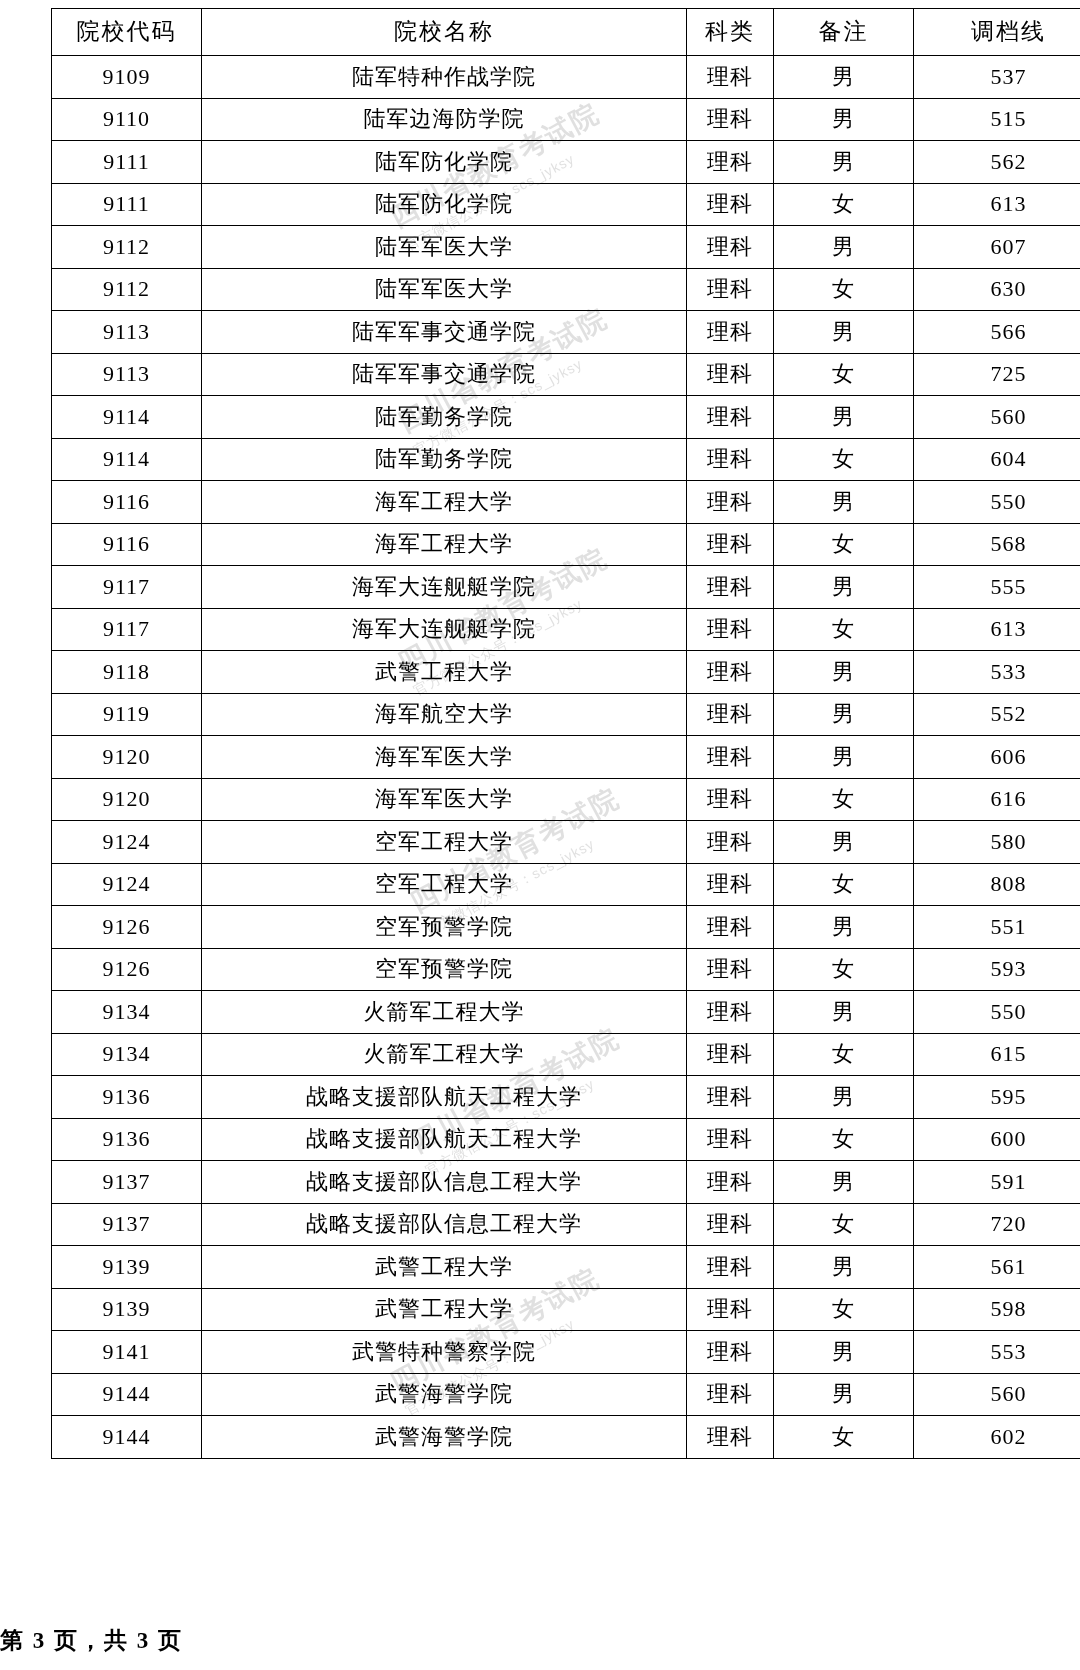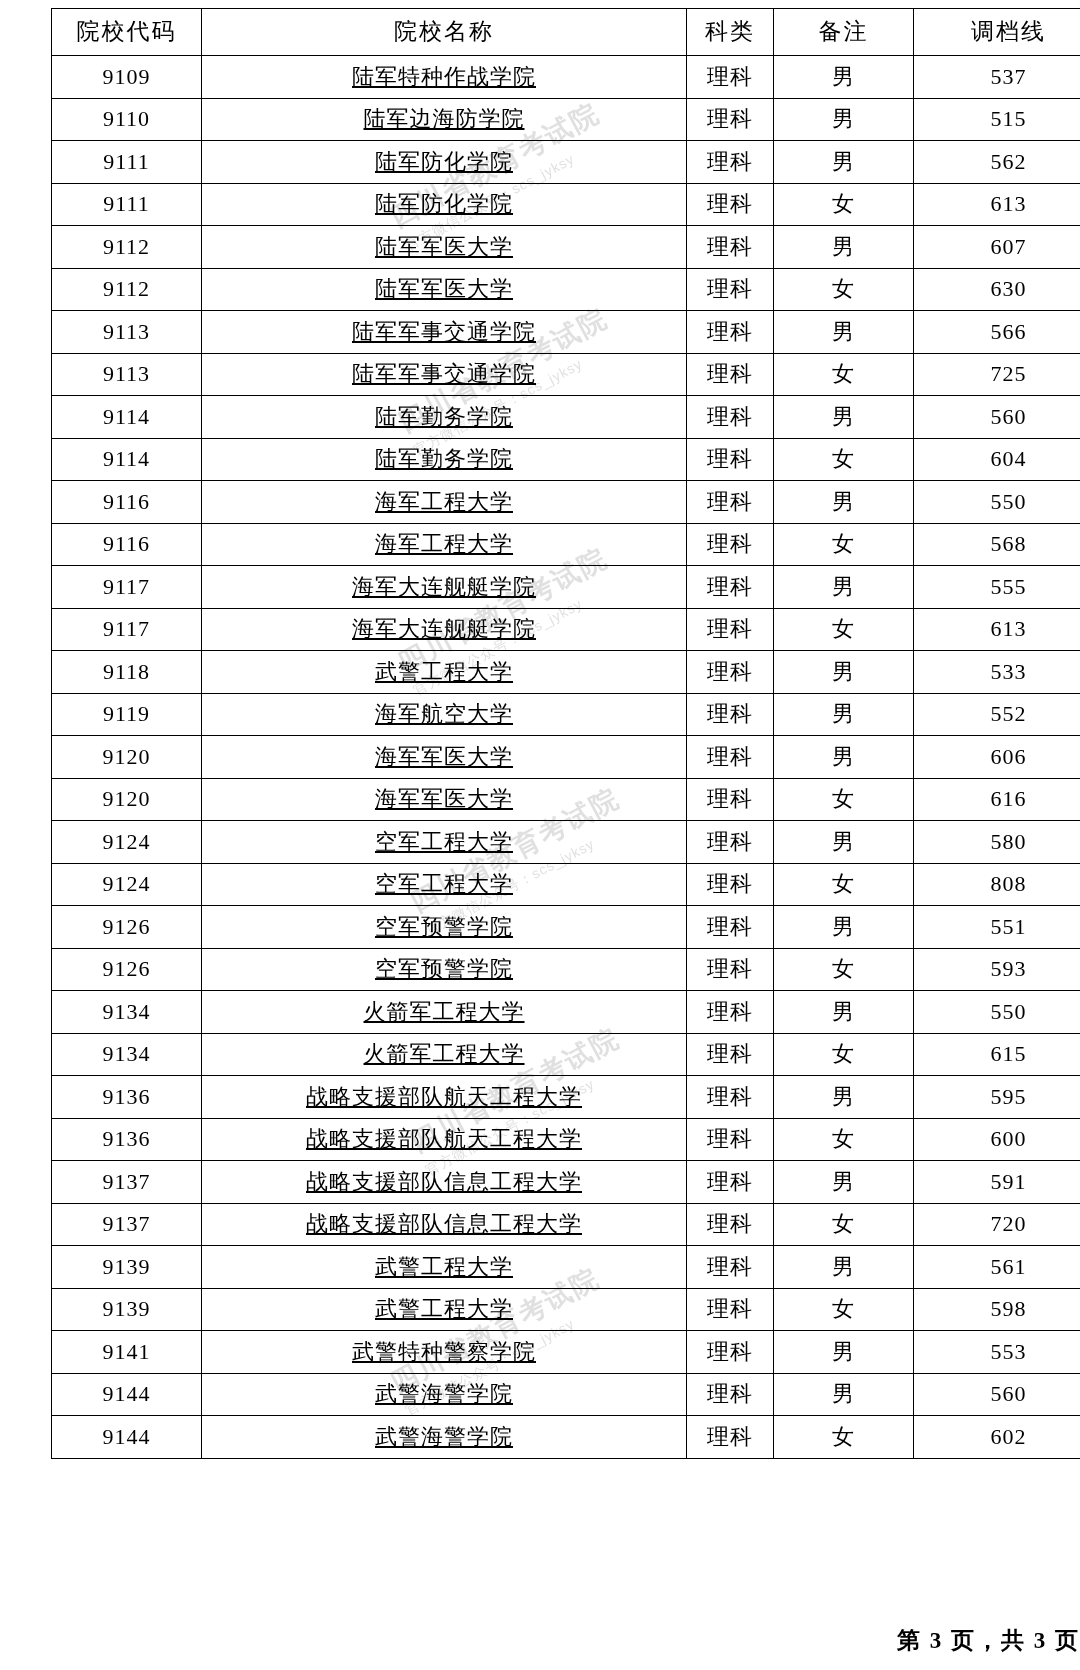--- a/index.html
+++ b/index.html
@@ -50,36 +50,35 @@
   col.c-code   { width: 150px; }
   col.c-name   { width: 485px; }
   col.c-type   { width: 87px; }
   col.c-note   { width: 140px; }
   col.c-score  { width: 190px; }
 
   td.name-cell {
     text-align: left;
     padding-left: 18px;
     letter-spacing: 1px;
-    text-decoration: underline;
   }
   td.code-cell, td.score-cell {
     font-family: "Liberation Serif", "DejaVu Serif", serif;
     letter-spacing: 1px;
   }
   td.type-cell, td.note-cell {
     letter-spacing: 1px;
   }
 
   .footer {
     position: absolute;
     left: 0;
     right: 0;
     bottom: 14px;
-    text-align: right;
+    text-align: left;
     font-size: 23px;
     font-weight: bold;
     letter-spacing: 2px;
     z-index: 3;
   }
 
   
   .wm-layer {
     position: absolute;
     top: 0;

